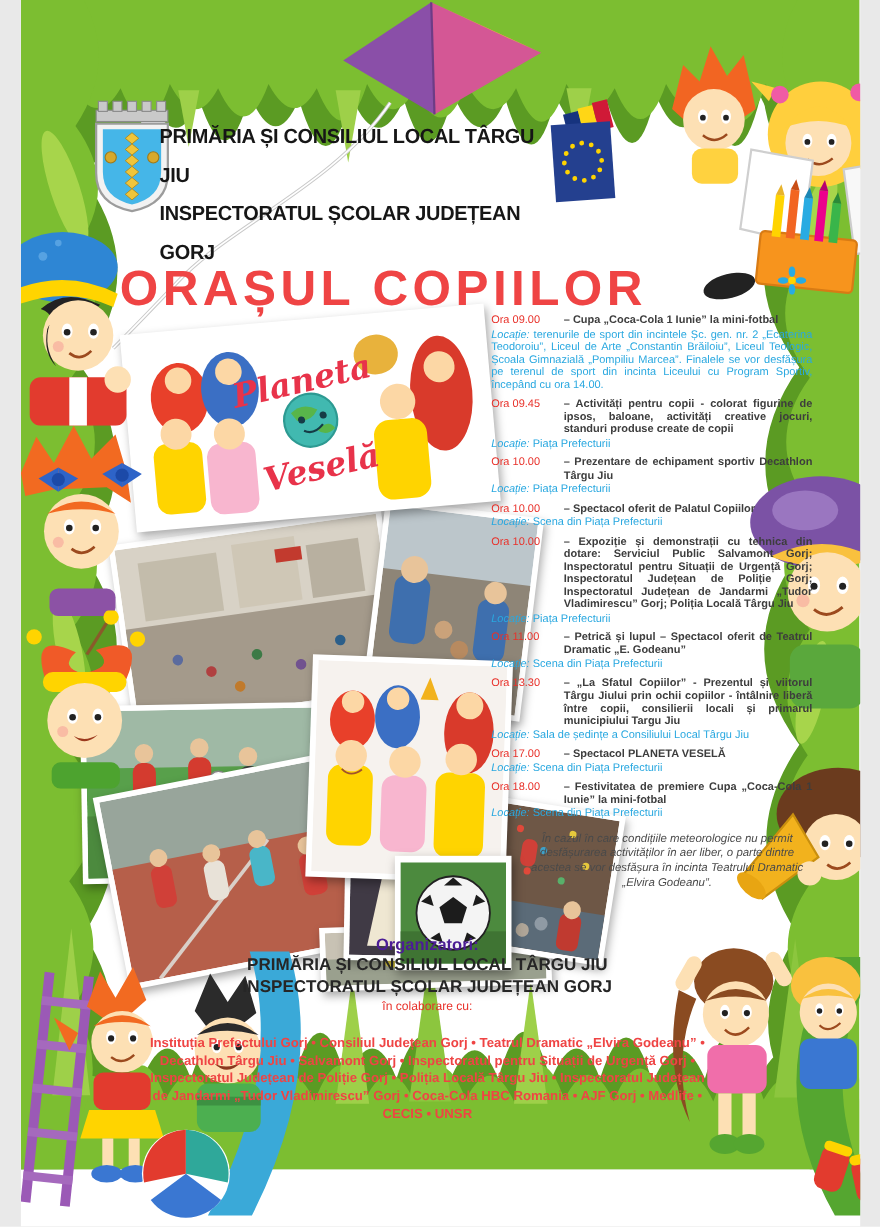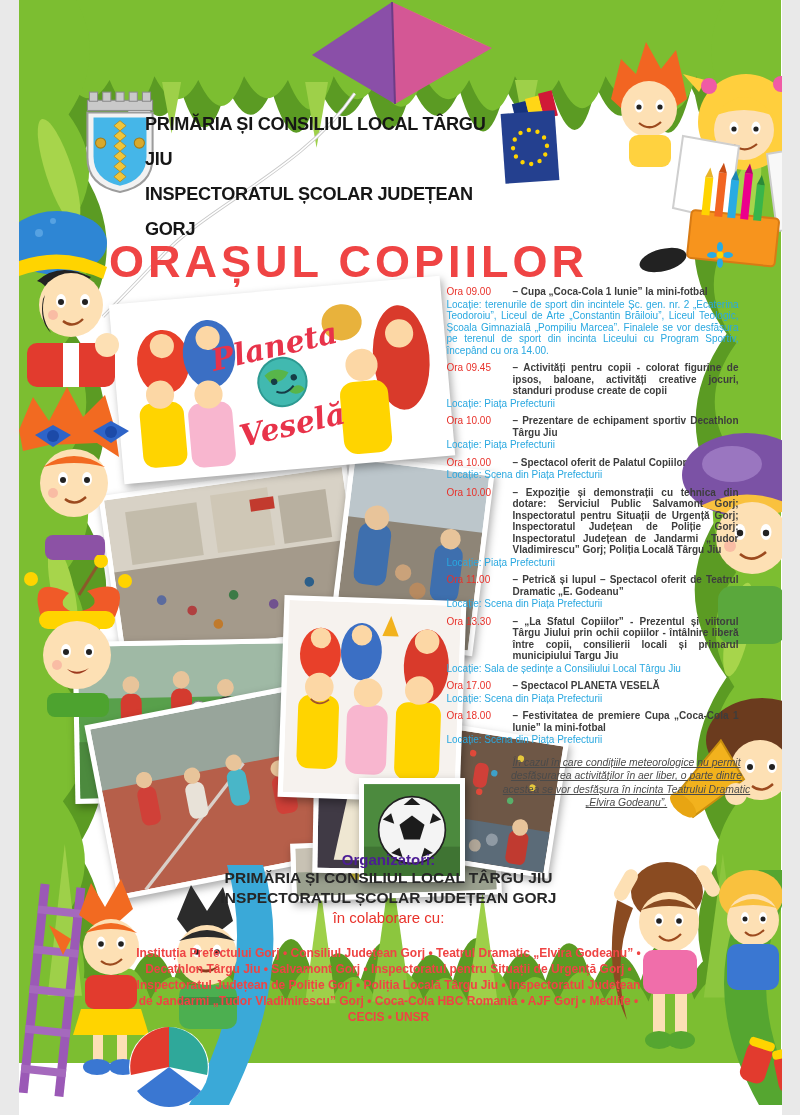--- a/index.html
+++ b/index.html
@@ -27,29 +27,29 @@
   .photo{position:absolute;background:#fff;padding:5px;box-shadow:2px 4px 9px rgba(0,0,0,.35);z-index:2;}
   .photo svg{width:100%;height:100%;}
 
   
   .schedule{left:428px;top:286px;width:292px;z-index:4;font-size:10px;line-height:1.15;}
   .sch-item{margin-bottom:6px;}
   .sch-head{display:flex;}
   .sch-time{flex:0 0 66px;color:#e8312a;font-weight:400;}
   .sch-desc{flex:1;color:#3d3d3d;font-weight:700;text-align:justify;}
   .sch-loc{color:#29a8e0;margin-top:1px;text-align:justify;}
-  .loc-label{}
-  .note{margin:10px 0 0 54px;width:252px;color:#4a4a4a;font-style:italic;font-size:10.4px;
-        line-height:1.3;text-align:center;z-index:5;position:relative;text-decoration:underline;}
+  .loc-label{font-style:italic;}
+  .note{margin:10px 0 0 34px;width:252px;color:#4a4a4a;font-style:italic;font-size:10.4px;
+        line-height:1.3;text-align:center;z-index:5;position:relative;}
 
   
   .organizers{left:110px;top:851px;width:520px;z-index:4;text-align:center;}
   .org-label{color:#4c1d95;font-size:15px;font-weight:700;}
   .org-line{color:#262626;font-size:15.5px;font-weight:700;line-height:1.3;}
-  .collab-label{color:#e8312a;font-size:15px;margin-top:1px;}
+  .collab-label{color:#e8312a;font-size:11px;margin-top:1px;}
   .collab-text{color:#ef4444;font-size:12px;font-weight:700;line-height:1.33;margin-top:20px;}
 </style>
 </head>
 <body>
 
 <div class="poster">
 
   <svg class="border-svg" viewBox="0 0 800 1115" preserveAspectRatio="none">
 
     <path fill="#5b9b23" d="M0,0 H800 V95 Q778,175 752,95 Q730,150 705,92 Q682,185 655,95 Q630,150 605,90 Q585,180 558,95 Q535,148 510,92 Q488,182 462,95 Q438,150 412,90 Q390,178 365,95 Q340,150 315,92 Q292,185 265,95 Q242,148 218,90 Q196,175 170,95 Q148,150 122,92 Q100,182 75,95 Q52,148 28,92 Q12,130 0,100 Z"></path>

